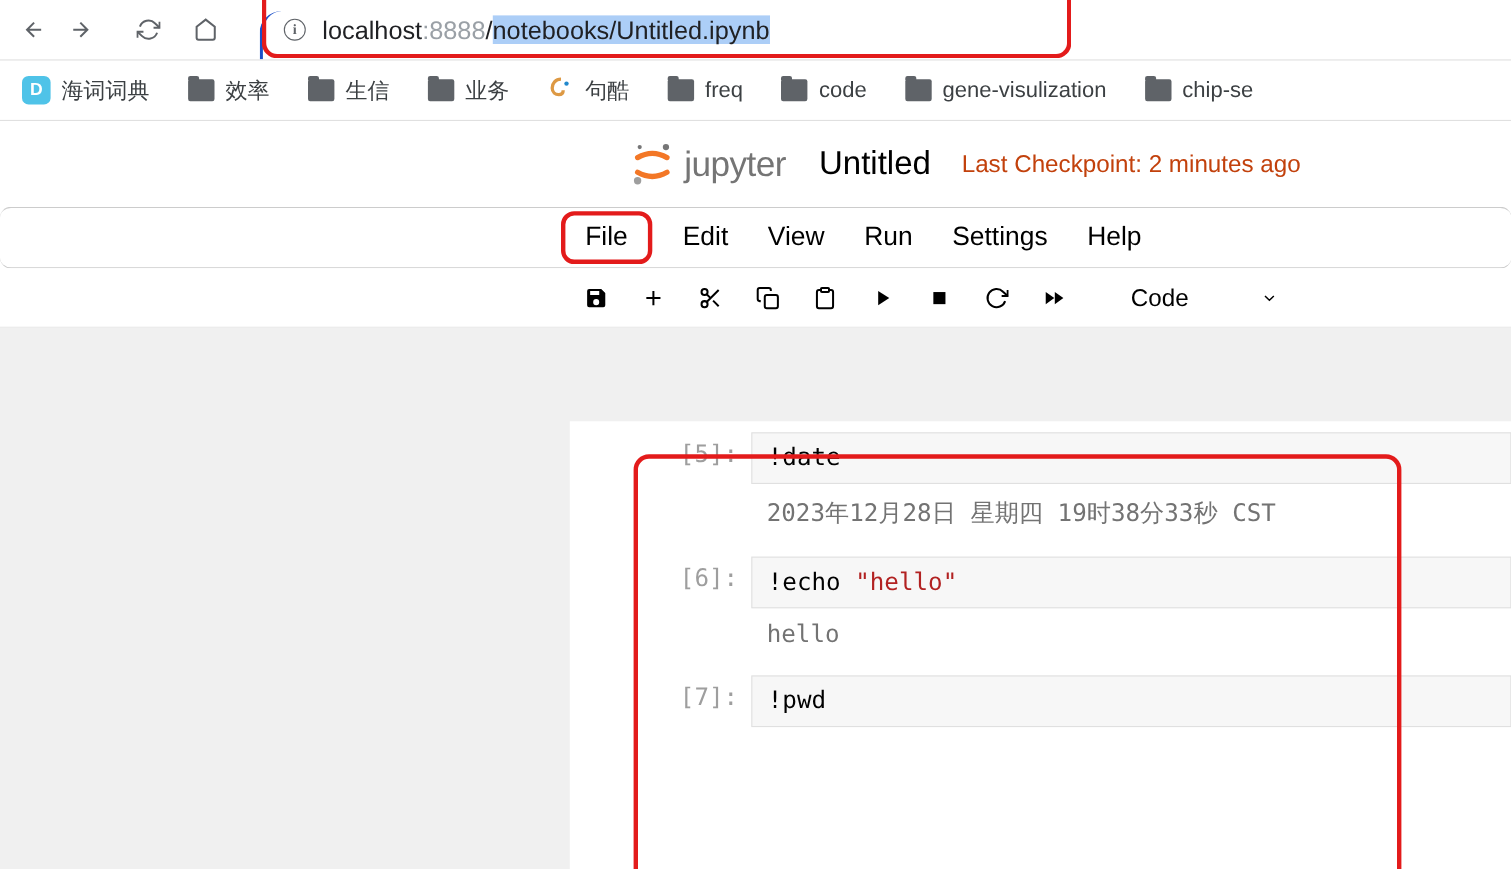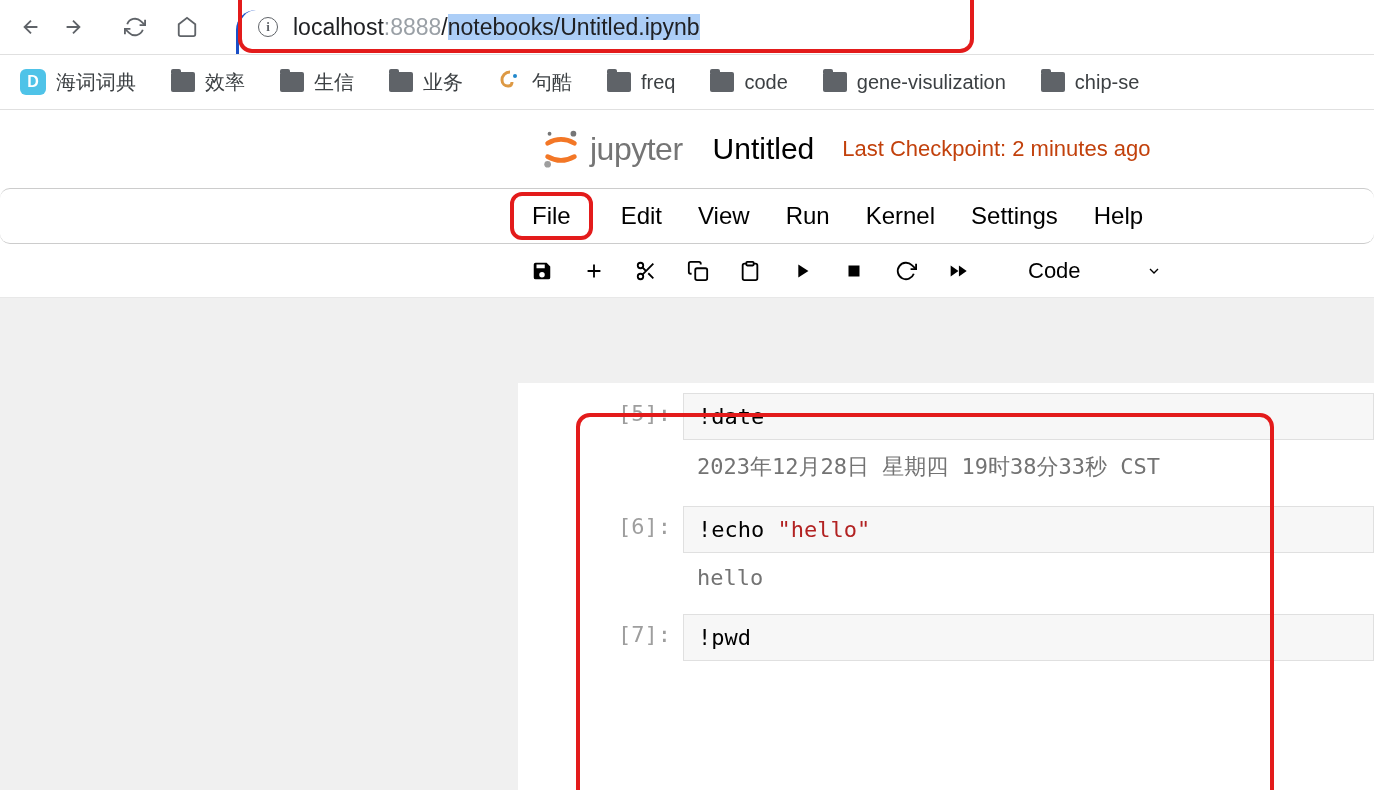--- a/index.html
+++ b/index.html
@@ -19,21 +19,21 @@
     
     
     .bookmarks-bar { display: flex; align-items: center; height: 55px; padding: 0 20px; gap: 35px; border-bottom: 1px solid #e0e0e0; }
     .bookmark-item { display: flex; align-items: center; gap: 10px; color: #3c4043; font-size: 20px; cursor: pointer; white-space: nowrap; }
     .folder-icon { width: 24px; height: 20px; background: #5f6368; border-radius: 2px; position: relative; }
     .folder-icon::before { content: ''; position: absolute; top: -3px; left: 0; width: 10px; height: 4px; background: #5f6368; border-radius: 2px 2px 0 0; }
     .d-icon { width: 26px; height: 26px; background: #4fc3e8; border-radius: 6px; display: flex; align-items: center; justify-content: center; color: #fff; font-weight: bold; font-size: 16px; }
     .swirl-icon { width: 24px; height: 24px; display: flex; align-items: center; justify-content: center; }
     
     
-    .jupyter-header { display: flex; align-items: center; padding: 18px 0 18px 540px; gap: 18px; }
+    .jupyter-header { display: flex; align-items: center; padding: 18px 0 18px 540px; gap: 18px; margin-left: 32px; }
     .jupyter-logo { display: flex; align-items: center; gap: 8px; }
     .jupyter-logo-img { width: 42px; height: 42px; position: relative; }
     .jupyter-text { font-size: 32px; color: #757575; font-weight: 400; letter-spacing: -0.5px; }
     .notebook-title { font-size: 30px; color: #000; margin-left: 12px; }
     .checkpoint-text { font-size: 22px; color: #c2410c; margin-left: 10px; }
     
     
     .menu-bar { display: flex; align-items: center; padding: 0 0 0 510px; border-top: 1px solid #ccc; border-bottom: 1px solid #ccc; height: 56px; gap: 0; border-radius: 10px; }
     .menu-item { padding: 10px 18px; font-size: 24px; color: #000; cursor: pointer; }
     .menu-file-box { border: 4px solid #e31b1b; border-radius: 12px; padding: 6px 18px; margin-right: 10px; }
@@ -153,21 +153,20 @@
   </div>
   <span class="notebook-title">Untitled</span>
   <span class="checkpoint-text">Last Checkpoint: 2 minutes ago</span>
 </div>
 
 <div class="menu-bar">
   <div class="menu-item menu-file-box">File</div>
   <div class="menu-item">Edit</div>
   <div class="menu-item">View</div>
   <div class="menu-item">Run</div>
-  <div class="menu-item">Kernel</div>
   <div class="menu-item">Settings</div>
   <div class="menu-item">Help</div>
 </div>
 
 <div class="toolbar">
   <div class="tool-icon">
     <svg viewBox="0 0 24 24" fill="currentColor">
         <path d="M17 3H5a2 2 0 00-2 2v14a2 2 0 002 2h14a2 2 0 002-2V7l-4-4zM12 19a3 3 0 110-6 3 3 0 010 6zm3-10H6V5h9v4z"></path>
       </svg>
   </div>

